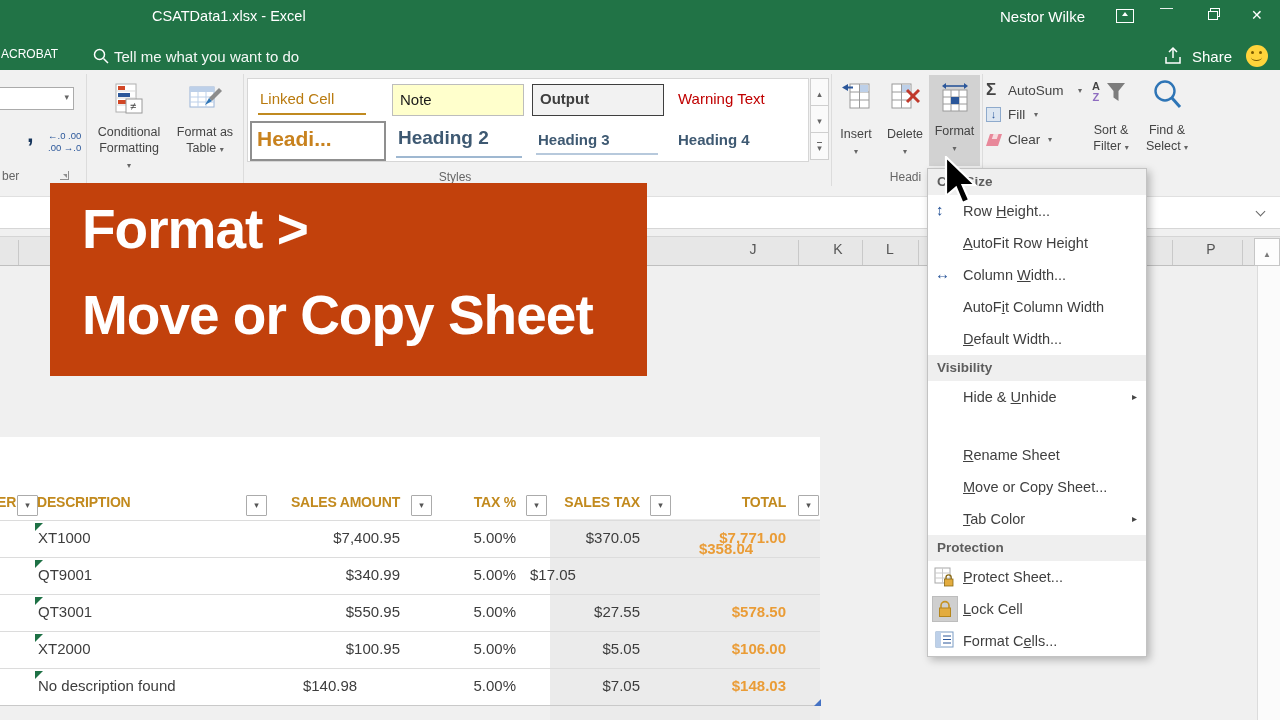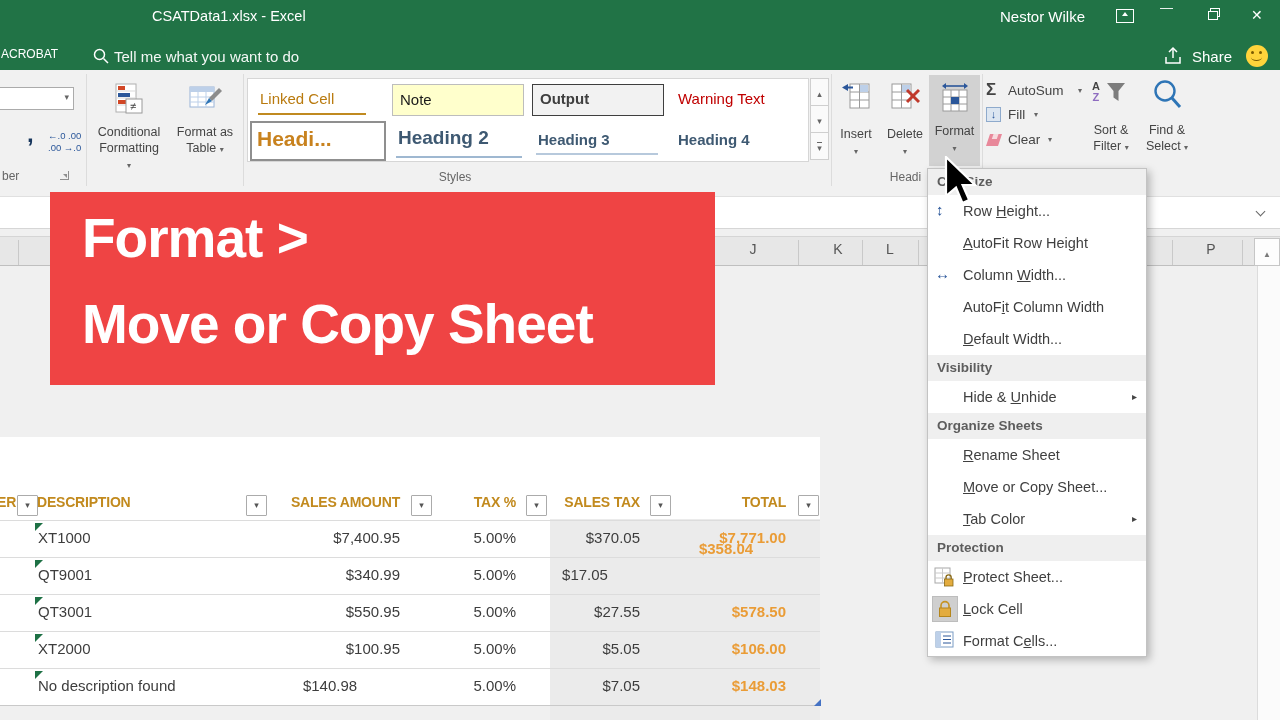--- a/index.html
+++ b/index.html
@@ -312,21 +312,21 @@
     <span class="tval" style="left:260px;top:529px;width:140px;text-align:right">$7,400.95</span>
     <span class="tval" style="left:430px;top:529px;width:86px;text-align:right">5.00%</span>
     <span class="tval" style="left:530px;top:529px;width:110px;text-align:right">$370.05</span>
     <span class="ttot" style="left:666px;top:529px;width:120px;text-align:right">$7,771.00</span>
   </div>
   <div>
     <div class="tri" style="left:35px;top:560px"></div>
     <span class="tval" style="left:38px;top:566px">QT9001</span>
     <span class="tval" style="left:260px;top:566px;width:140px;text-align:right">$340.99</span>
     <span class="tval" style="left:430px;top:566px;width:86px;text-align:right">5.00%</span>
-    <span class="tval" style="left:530px;top:566px;width:110px;text-align:center">$17.05</span>
+    <span class="tval" style="left:530px;top:566px;width:110px;text-align:left">$17.05</span>
     <span class="ttot" style="left:666px;top:540px;width:120px;text-align:center">$358.04</span>
   </div>
   <div>
     <div class="tri" style="left:35px;top:597px"></div>
     <span class="tval" style="left:38px;top:603px">QT3001</span>
     <span class="tval" style="left:260px;top:603px;width:140px;text-align:right">$550.95</span>
     <span class="tval" style="left:430px;top:603px;width:86px;text-align:right">5.00%</span>
     <span class="tval" style="left:530px;top:603px;width:110px;text-align:right">$27.55</span>
     <span class="ttot" style="left:666px;top:603px;width:120px;text-align:right">$578.50</span>
   </div>
@@ -341,21 +341,21 @@
   <div>
     <div class="tri" style="left:35px;top:671px"></div>
     <span class="tval" style="left:38px;top:677px">No description found</span>
     <span class="tval" style="left:260px;top:677px;width:140px;text-align:center">$140.98</span>
     <span class="tval" style="left:430px;top:677px;width:86px;text-align:right">5.00%</span>
     <span class="tval" style="left:530px;top:677px;width:110px;text-align:right">$7.05</span>
     <span class="ttot" style="left:666px;top:677px;width:120px;text-align:right">$148.03</span>
   </div>
   <div style="position:absolute;left:814px;top:699px;width:0;height:0;border-bottom:7px solid #4472c4;border-left:7px solid transparent"></div>
 
-  <div class="abs" style="left:50px;top:192px;width:665px;height:193px;background:#ef4444;z-index:40">
+  <div class="abs" style="left:50px;top:183px;width:597px;height:193px;background:#c2410c;z-index:40">
     <div class="white" style="position:absolute;left:32px;top:14px;font-size:55px;font-weight:bold;letter-spacing:-1px">Format &gt;</div>
     <div class="white" style="position:absolute;left:32px;top:100px;font-size:55px;font-weight:bold;letter-spacing:-1px">Move or Copy Sheet</div>
   </div>
 
   <div class="abs" style="left:927px;top:168px;width:220px;height:489px;background:#fff;border:1px solid #c3c3c3;
               box-shadow:3px 3px 8px rgba(0,0,0,.25);z-index:50">
 
     <div class="mh" style="top:0">Cell Size</div>
 
     <div class="mi" style="top:26px">
@@ -375,21 +375,20 @@
     <div class="mi" style="top:154px">
       <span class="mi-label"><u>D</u>efault Width...</span>
     </div>
 
     <div class="mh" style="top:186px">Visibility</div>
     <div class="mi" style="top:212px">
       <span class="mi-label">Hide &amp; <u>U</u>nhide</span>
       <span class="sub">▸</span>
     </div>
 
-    <div class="mh" style="top:244px">Organize Sheets</div>
     <div class="mi" style="top:270px">
       <span class="mi-label"><u>R</u>ename Sheet</span>
     </div>
     <div class="mi" style="top:302px">
       <span class="mi-label"><u>M</u>ove or Copy Sheet...</span>
     </div>
     <div class="mi" style="top:334px">
       <span class="mi-label"><u>T</u>ab Color</span>
       <span class="sub">▸</span>
     </div>

